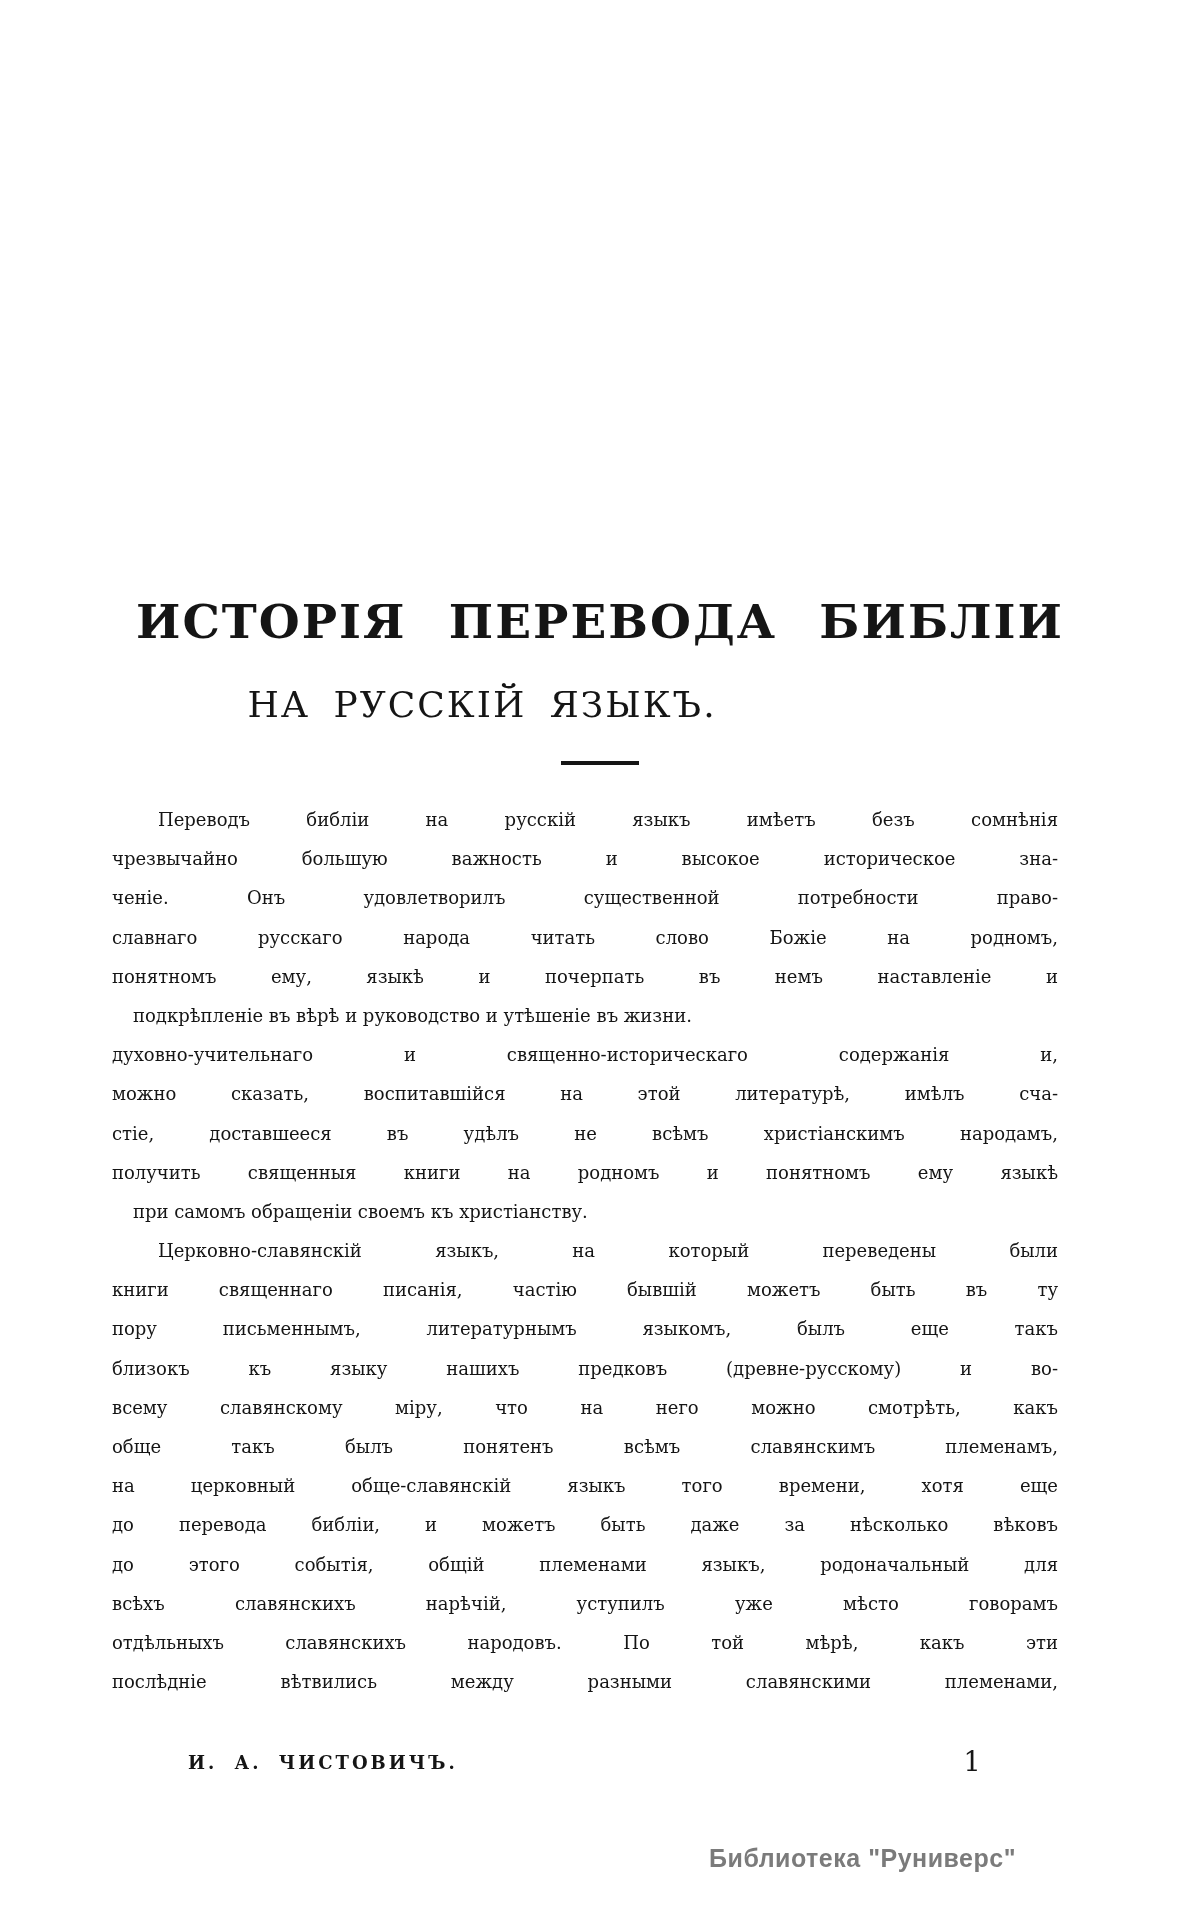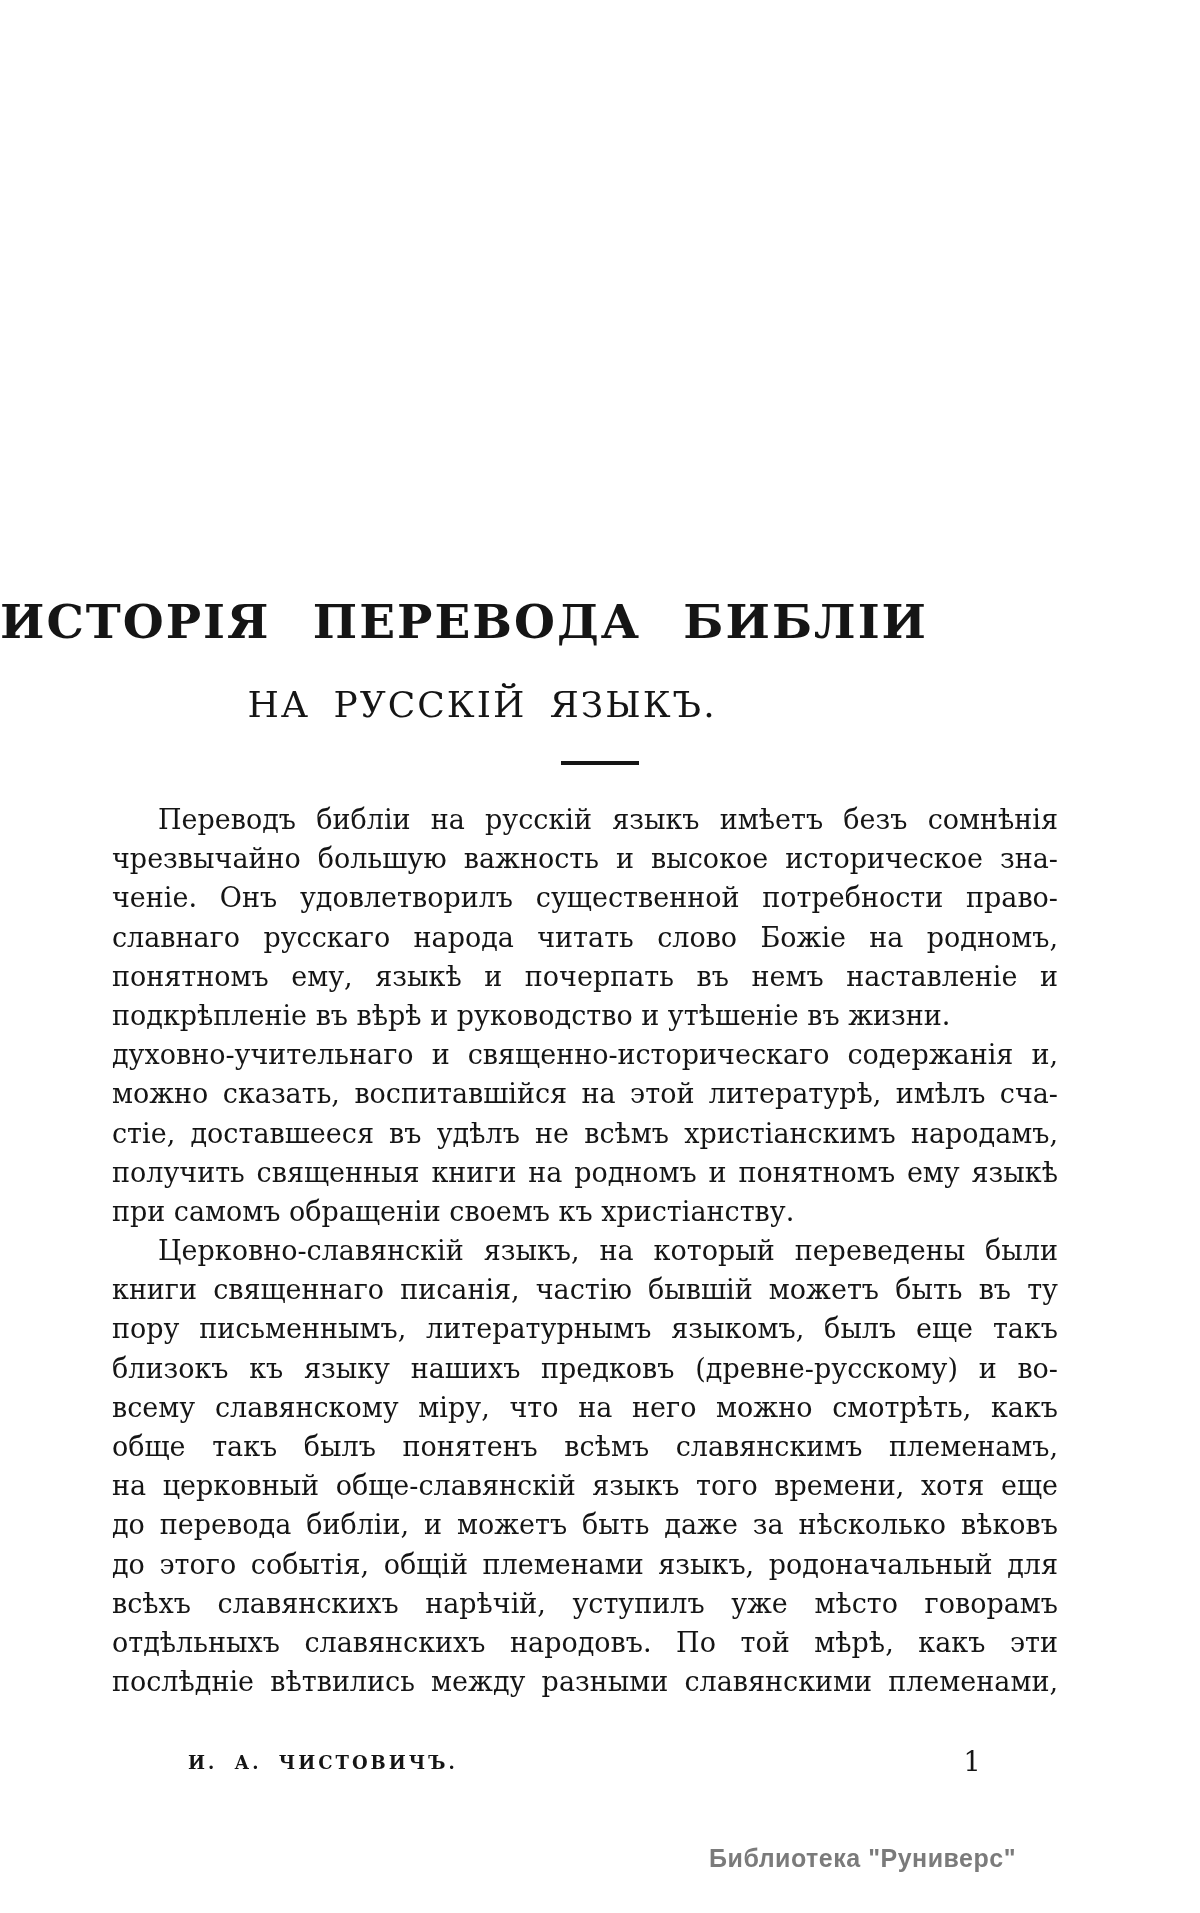--- a/index.html
+++ b/index.html
@@ -15,20 +15,21 @@
     color: #151515;
     font-family: "DejaVu Serif", "Liberation Serif", serif;
     overflow: hidden;
   }
   .page-title {
     position: absolute;
     top: 596px;
     left: 0;
     width: 1200px;
     margin: 0;
+    text-align: center;
     font-size: 47px;
     font-weight: bold;
     letter-spacing: 2px;
     word-spacing: 24px;
     line-height: 1.1;
     white-space: nowrap;
   }
   .page-subtitle {
     position: absolute;
     top: 684px;
@@ -48,34 +49,35 @@
     left: 561px;
     width: 78px;
     height: 4px;
     background: #151515;
   }
   .body-text {
     position: absolute;
     top: 800px;
     left: 112px;
     width: 946px;
-    font-size: 27px;
+    font-size: 18px;
     line-height: 39.2px;
   }
   .text-line {
     text-align: justify;
     text-align-last: justify;
     height: 39.2px;
     white-space: nowrap;
   }
   .text-line.indent {
     padding-left: 46px;
   }
   .text-line.endpara {
     text-align-last: left;
+    margin-left: 21px;
   }
   .footer-author {
     position: absolute;
     top: 1752px;
     left: 188px;
     font-size: 18px;
     font-weight: bold;
     letter-spacing: 3px;
     word-spacing: 8px;
   }

